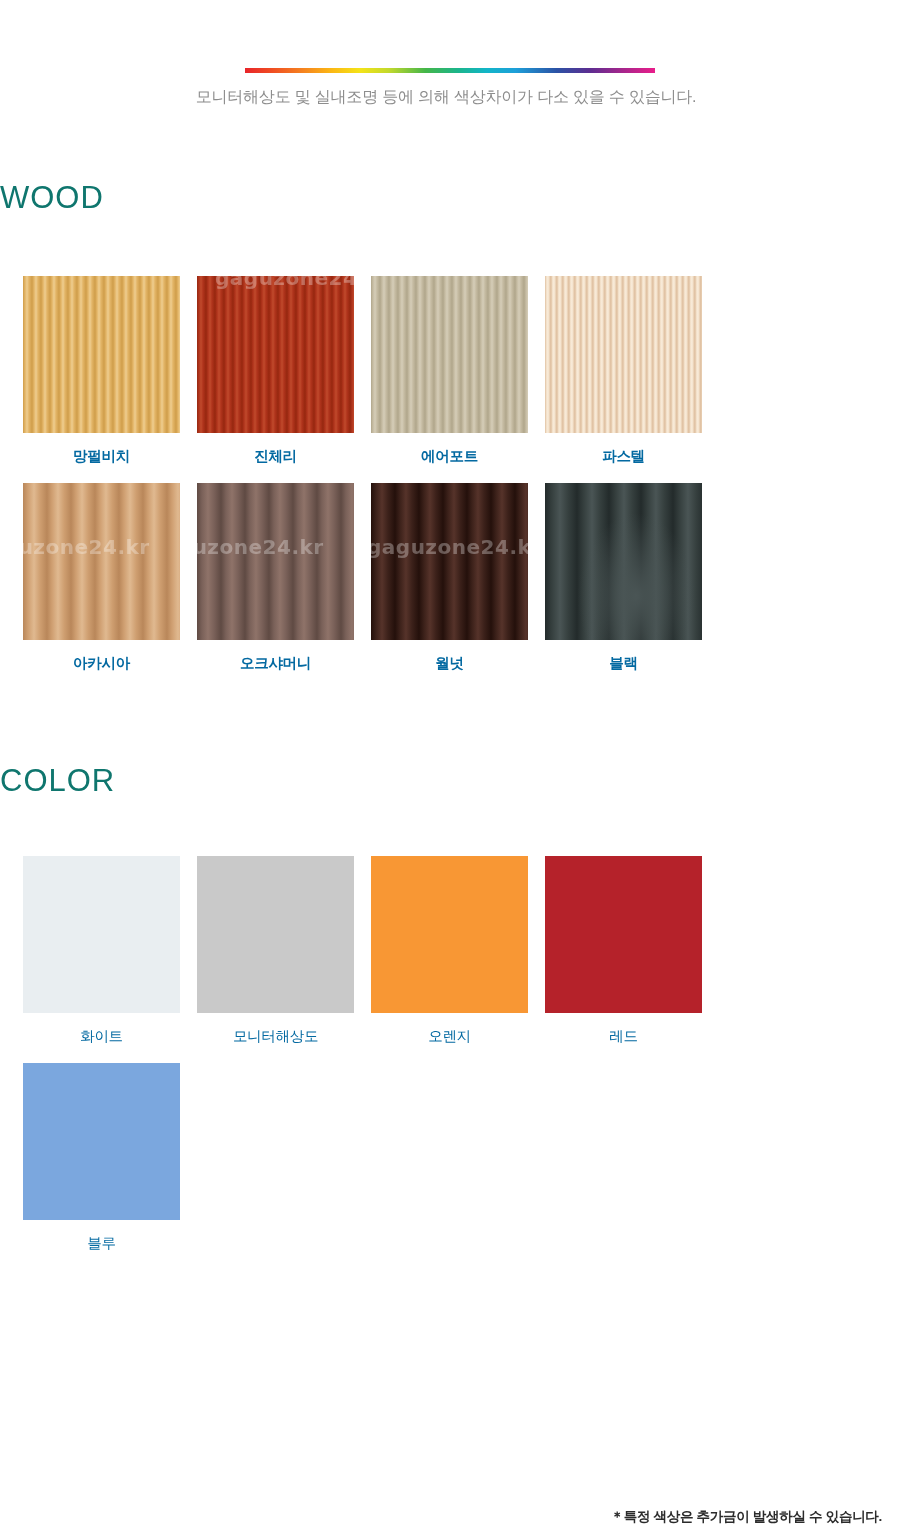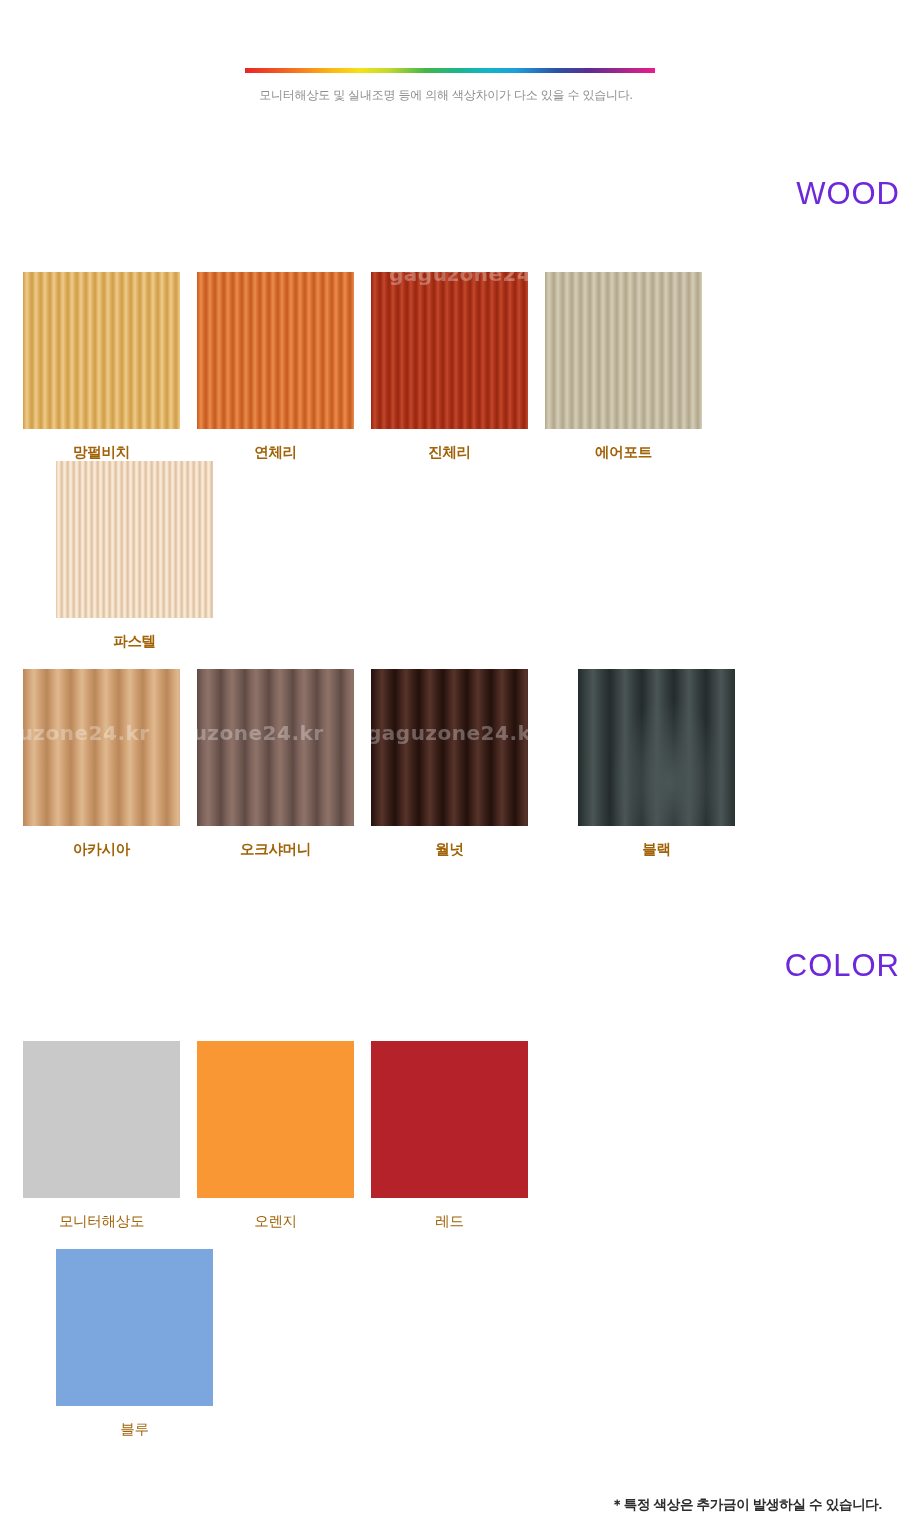--- a/index.html
+++ b/index.html
@@ -44,31 +44,31 @@
       #1bb58c 52%,
       #12b5c8 59%,
       #1d9fd9 66%,
       #2b52a5 76%,
       #5c2d91 84%,
       #a5268c 92%,
       #e91d8a 100%);
   }
   .page-subtitle {
     margin: 14px 8px 0 0;
-    font-size: 12px;
+    font-size: 16px;
     color: #8d8d8d;
     letter-spacing: -0.2px;
   }
 
   
   .section-heading {
-    text-align: right;
+    text-align: left;
     font-size: 31px;
     font-weight: normal;
-    color: #6d28d9;
+    color: #0f766e;
     letter-spacing: 1px;
     margin: 0;
   }
   .wood-heading-wrap { padding-top: 72px; }
   .color-heading-wrap { padding-top: 90px; }
 
   
   .swatch-grid {
     width: 856px;
     margin: 0 0 0 23px;
@@ -88,21 +88,21 @@
     overflow: hidden;
     background: #dcdcdc;
   }
   .swatch-chip .grain {
     position: absolute;
     inset: 0;
   }
   .swatch-label {
     text-align: center;
     font-size: 14.5px;
-    color: #a16207;
+    color: #0369a1;
     padding-top: 15px;
     letter-spacing: -0.3px;
     line-height: 1.2;
   }
   .wood-grid .swatch-label { font-weight: bold; }
   .color-grid .swatch-label { font-weight: normal; }
 
   .grid-row-gap { height: 18px; width: 100%; }
 
   .wood-grid { padding-top: 60px; }
@@ -121,21 +121,21 @@
     z-index: 6;
   }
   .wm-a { left: -48px;  top: 52px;  }
   .wm-b { left: 18px;   top: -10px; }
   .wm-c { left: -4px;   top: 52px;  }
 
   
   .footer-note {
     position: absolute;
     right: 18px;
-    bottom: 24px;
+    bottom: 12px;
     font-size: 13.5px;
     font-weight: bold;
     color: #2b2b2b;
     letter-spacing: -0.3px;
   }
 </style>
 </head>
 <body>
 
 <div class="header">
@@ -148,26 +148,20 @@
 </div>
 <div class="swatch-grid wood-grid" id="wood-grid">
     <div class="swatch-cell">
       <div class="swatch-chip">
         <div class="grain" style="background: repeating-linear-gradient(to right, rgb(207, 157, 74) 0px, rgb(227, 181, 103) 2px, rgb(238, 205, 144) 4px, rgb(227, 181, 103) 6px, rgb(207, 157, 74) 9px), linear-gradient(to right, rgb(238, 205, 144) 0%, rgb(227, 181, 103) 28%, rgb(207, 157, 74) 55%, rgb(227, 181, 103) 78%, rgb(238, 205, 144) 100%);"></div>
       </div>
       <div class="swatch-label">망펄비치</div>
     </div>
     <div class="swatch-cell">
       <div class="swatch-chip">
-        <div class="grain" style="background: repeating-linear-gradient(to right, rgb(194, 90, 34) 0px, rgb(219, 115, 52) 2px, rgb(233, 141, 78) 4px, rgb(219, 115, 52) 6px, rgb(194, 90, 34) 9px), linear-gradient(to right, rgb(233, 141, 78) 0%, rgb(219, 115, 52) 28%, rgb(194, 90, 34) 55%, rgb(219, 115, 52) 78%, rgb(233, 141, 78) 100%);"></div>
-      </div>
-      <div class="swatch-label">연체리</div>
-    </div>
-    <div class="swatch-cell">
-      <div class="swatch-chip">
         <div class="grain" style="background: repeating-linear-gradient(to right, rgb(150, 39, 15) 0px, rgb(176, 52, 28) 2px, rgb(192, 74, 44) 4px, rgb(176, 52, 28) 6px, rgb(150, 39, 15) 9px), linear-gradient(to right, rgb(192, 74, 44) 0%, rgb(176, 52, 28) 28%, rgb(150, 39, 15) 55%, rgb(176, 52, 28) 78%, rgb(192, 74, 44) 100%);"></div>
         <div class="watermark wm-b">gaguzone24.kr</div>
       </div>
       <div class="swatch-label">진체리</div>
     </div>
     <div class="swatch-cell">
       <div class="swatch-chip">
         <div class="grain" style="background: repeating-linear-gradient(to right, rgb(176, 166, 139) 0px, rgb(198, 188, 163) 2px, rgb(213, 205, 184) 4px, rgb(198, 188, 163) 6px, rgb(176, 166, 139) 9px), linear-gradient(to right, rgb(213, 205, 184) 0%, rgb(198, 188, 163) 28%, rgb(176, 166, 139) 55%, rgb(198, 188, 163) 78%, rgb(213, 205, 184) 100%);"></div>
       </div>
       <div class="swatch-label">에어포트</div>
@@ -207,20 +201,26 @@
       <div class="swatch-label">블랙</div>
     </div>
   </div>
 
 <div class="color-heading-wrap">
   <h2 class="section-heading">COLOR</h2>
 </div>
 <div class="swatch-grid color-grid" id="color-grid">
     <div class="swatch-cell">
       <div class="swatch-chip">
+        <div class="grain" style="background: rgb(233, 238, 241);"></div>
+      </div>
+      <div class="swatch-label">화이트</div>
+    </div>
+    <div class="swatch-cell">
+      <div class="swatch-chip">
         <div class="grain" style="background: rgb(201, 201, 201);"></div>
       </div>
       <div class="swatch-label">모니터해상도</div>
     </div>
     <div class="swatch-cell">
       <div class="swatch-chip">
         <div class="grain" style="background: rgb(248, 151, 52);"></div>
       </div>
       <div class="swatch-label">오렌지</div>
     </div>

